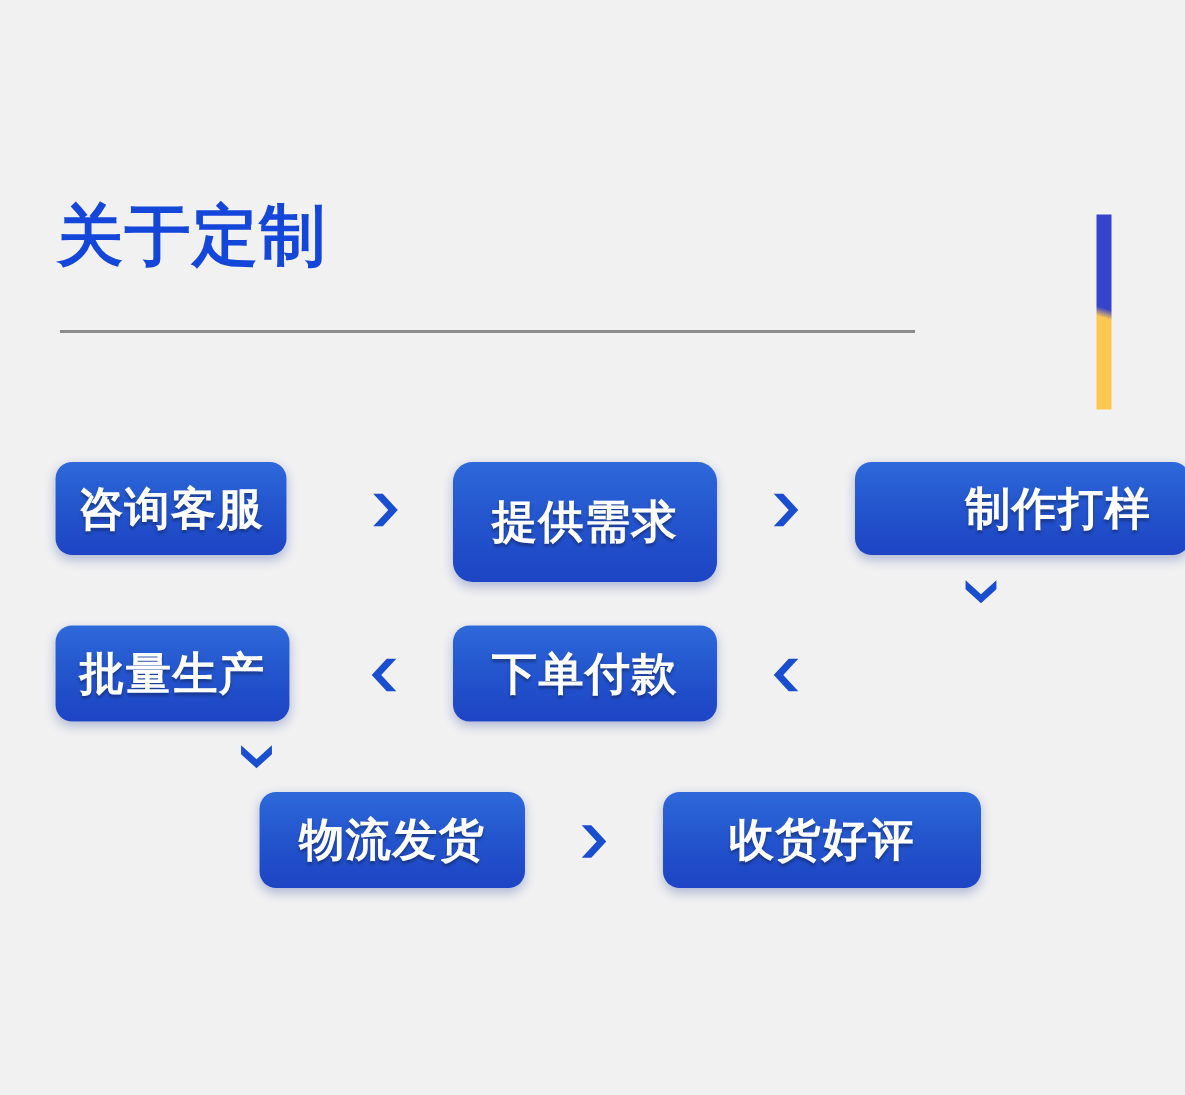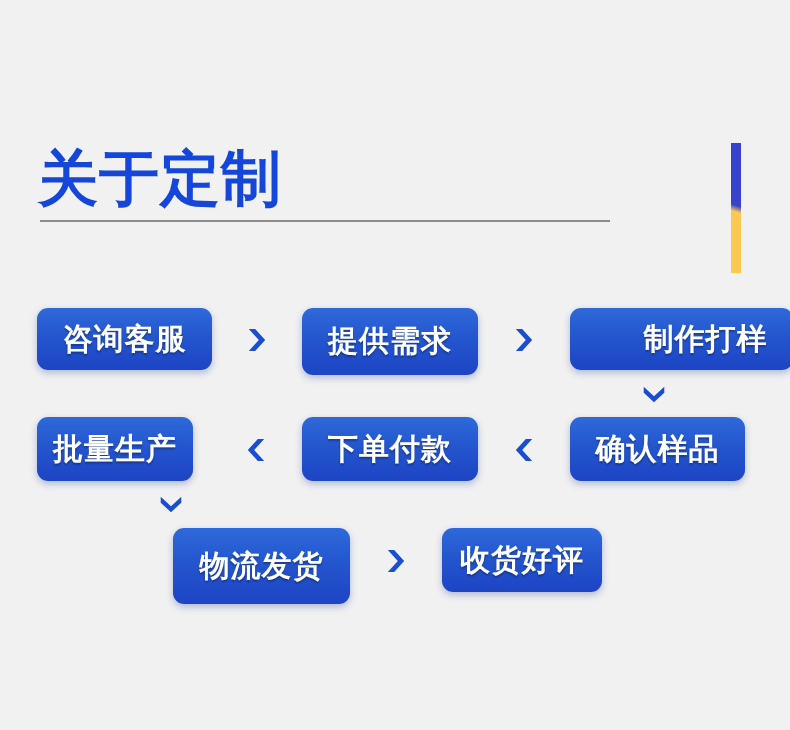--- a/index.html
+++ b/index.html
@@ -8,23 +8,23 @@
     background:#e8e8e8;
   }
   .canvas{
     position:relative;
     width:790px;height:730px;
     background:var(--bg,#f1f1f2);
     overflow:hidden;
     margin:0 auto;
   }
   .title{
-    position:absolute;left:38px;top:146px;
+    position:absolute;left:38px;top:134px;
     margin:0;
-    font-size:60px;font-weight:bold;line-height:1.1;
+    font-size:44px;font-weight:bold;line-height:1.1;
     letter-spacing:1px;
     color:var(--title,#1546da);
   }
   .accent-bar{
     position:absolute;left:731px;top:143px;
     width:10px;height:130px;
     background:linear-gradient(197deg,var(--accent-blue,#3743cb) 48%,var(--accent-yellow,#fdc851) 53%);
   }
   .divider{
     position:absolute;left:40px;top:220px;
@@ -41,28 +41,28 @@
     position:absolute;
     display:flex;align-items:center;justify-content:center;
     border-radius:11px;
     background:linear-gradient(180deg,var(--btn-top,#2e69da) 0%,#2456ce 45%,var(--btn-bottom,#1d44c4) 100%);
     box-shadow:0 3px 7px rgba(25,55,145,0.30);
     color:var(--btn-text,#ffffff);
     font-size:30px;font-weight:bold;
     letter-spacing:1px;
     text-shadow:0 2px 2px rgba(0,0,0,0.30);
   }
-  .b1{left:37px;top:308px;width:175px;height:62px;}
-  .b2{left:302px;top:308px;width:176px;height:67px;}
+  .b1{left:37px;top:308px;width:154px;height:62px;}
+  .b2{left:302px;top:308px;width:176px;height:80px;border-radius:13px;}
   .b3{left:570px;top:308px;width:175px;height:62px;padding-left:48px;}
   .b4{left:37px;top:417px;width:156px;height:64px;}
   .b5{left:302px;top:417px;width:176px;height:64px;text-align:right;}
   .b6{left:570px;top:417px;width:175px;height:64px;}
-  .b7{left:173px;top:528px;width:177px;height:76px;}
-  .b8{left:442px;top:528px;width:160px;height:64px;text-align:right;}
+  .b7{left:173px;top:528px;width:177px;height:64px;}
+  .b8{left:442px;top:528px;width:212px;height:64px;text-align:right;}
   .arrow{position:absolute;}
   .arrow polygon{fill:var(--arrow,#1a4ed0);}
   .a1{left:247px;top:327px;}
   .a2{left:514px;top:327px;}
   .a3{left:642px;top:385px;}
   .a4{left:246px;top:437px;}
   .a5{left:514px;top:437px;}
   .a6{left:159px;top:495px;}
   .a7{left:386px;top:548px;}
 </style>
@@ -93,21 +93,20 @@
   </svg>
 
   <div class="step b4">批量生产</div>
   <svg class="arrow a4" width="20" height="26" viewBox="0 0 22 28">
     <polygon points="20,2 13,2 2,14 13,26 20,26 9,14"></polygon>
   </svg>
   <div class="step b5">下单付款</div>
   <svg class="arrow a5" width="20" height="26" viewBox="0 0 22 28">
     <polygon points="20,2 13,2 2,14 13,26 20,26 9,14"></polygon>
   </svg>
-  <div class="step b6">确认样品</div>
 
   <svg class="arrow a6" width="24" height="19" viewBox="0 0 28 22">
     <polygon points="2,2 2,9 14,20 26,9 26,2 14,13"></polygon>
   </svg>
 
   <div class="step b7">物流发货</div>
   <svg class="arrow a7" width="20" height="26" viewBox="0 0 22 28">
     <polygon points="2,2 9,2 20,14 9,26 2,26 13,14"></polygon>
   </svg>
   <div class="step b8">收货好评</div>

